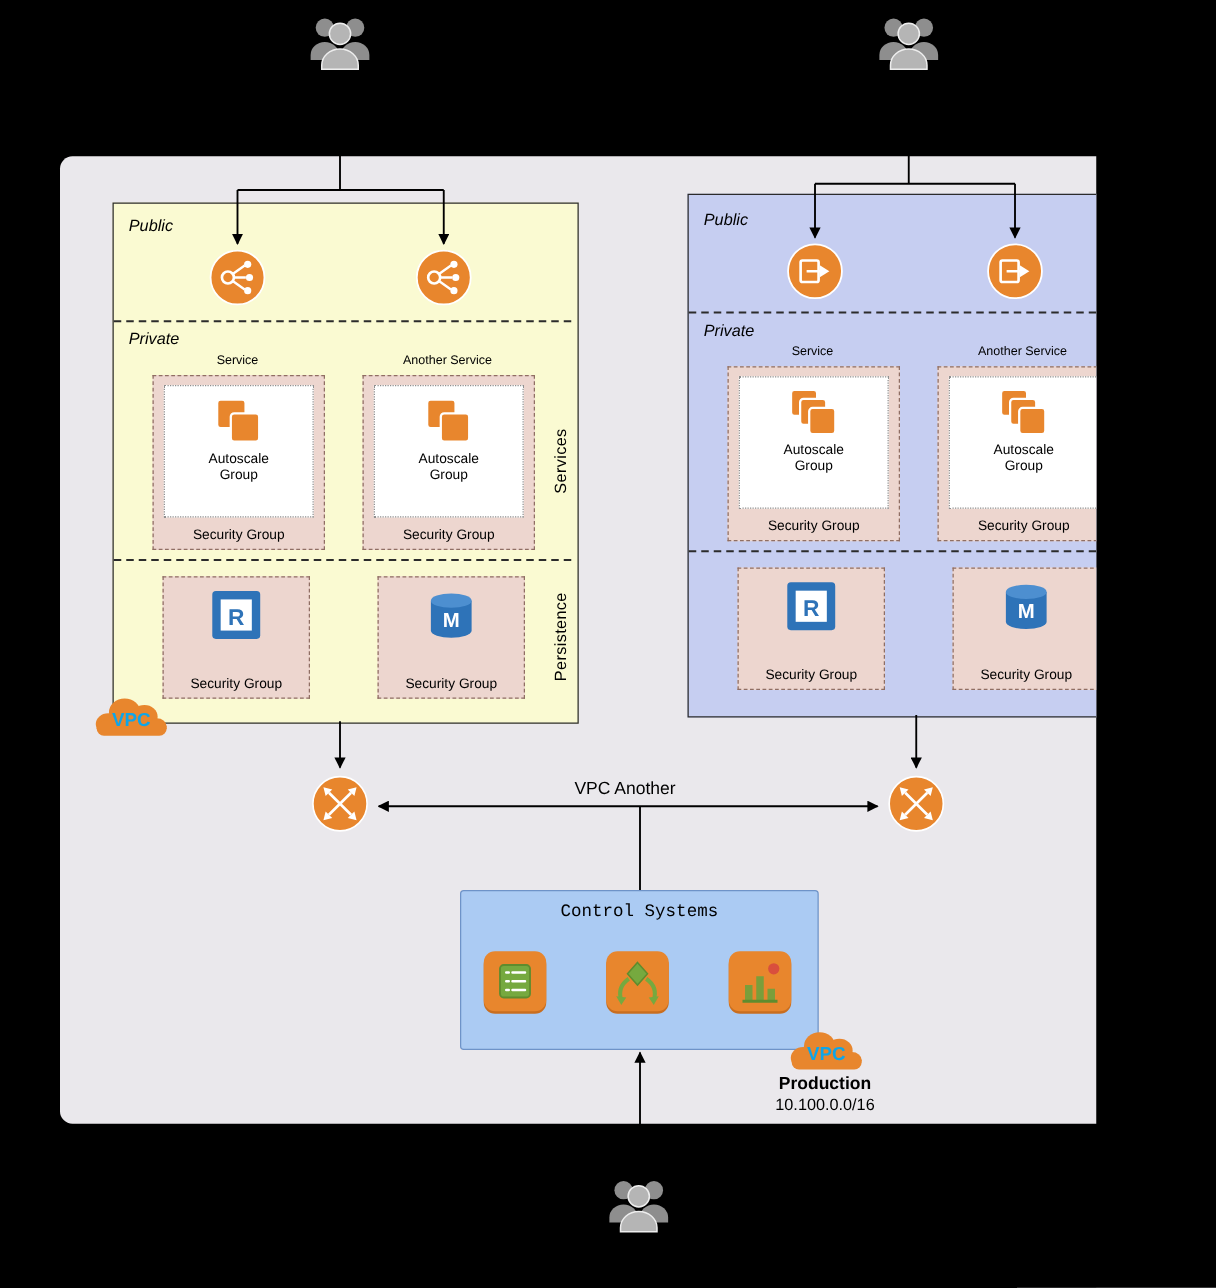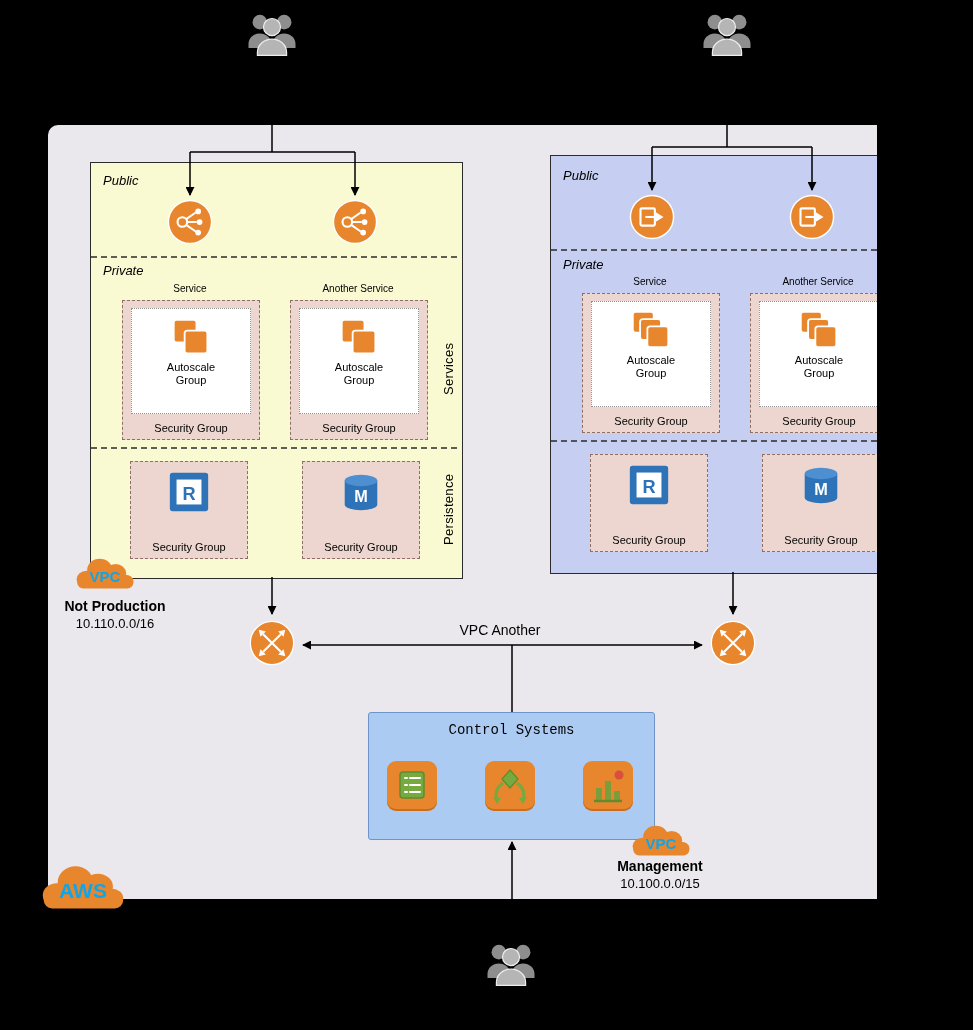--- a/index.html
+++ b/index.html
@@ -286,24 +286,20 @@
   </div>
 
   <div class="rot-label" style="left:897px;top:454px;width:22px;height:96px;">Persistence</div>
 
   <div class="cloud-wrap" style="left:72px;top:550px;width:66px;height:44px;">
     <svg width="66" height="44" viewBox="0 0 100 62">
         <use href="#sym-cloud"></use>
       </svg>
     <div class="cloud-text" style="font-size:15px;">VPC</div>
   </div>
-  <div class="caption" style="left:44px;top:598px;width:142px;">
-    <div class="caption-name">Not Production</div>
-    <div class="caption-cidr">10.110.0.0/16</div>
-  </div>
 
   <div class="cloud-wrap" style="left:874px;top:556px;width:66px;height:44px;">
     <svg width="66" height="44" viewBox="0 0 100 62">
         <use href="#sym-cloud"></use>
       </svg>
     <div class="cloud-text" style="font-size:15px;">VPC</div>
   </div>
 
   <span class="abs icon" style="left:249px;top:620px;">
     <svg width="46" height="46">
@@ -336,24 +332,18 @@
       </svg>
   </span>
 
   <div class="cloud-wrap" style="left:628px;top:817px;width:66px;height:44px;">
     <svg width="66" height="44" viewBox="0 0 100 62">
         <use href="#sym-cloud"></use>
       </svg>
     <div class="cloud-text" style="font-size:15px;">VPC</div>
   </div>
   <div class="caption" style="left:588px;top:858px;width:144px;">
-    <div class="caption-name">Management</div>
-    <div class="caption-cidr">10.100.0.0/15</div>
-  </div>
-
-  <div class="cloud-wrap" style="left:30px;top:856px;width:106px;height:58px;">
-    <svg width="106" height="58" viewBox="0 0 100 62">
-        <use href="#sym-cloud"></use>
-      </svg>
-    <div class="cloud-text" style="font-size:21px;">AWS</div>
-  </div>
+    <div class="caption-name">Production</div>
+    <div class="caption-cidr">10.100.0.0/16</div>
+  </div>
+
 
 </div>
 
 </body></html>

